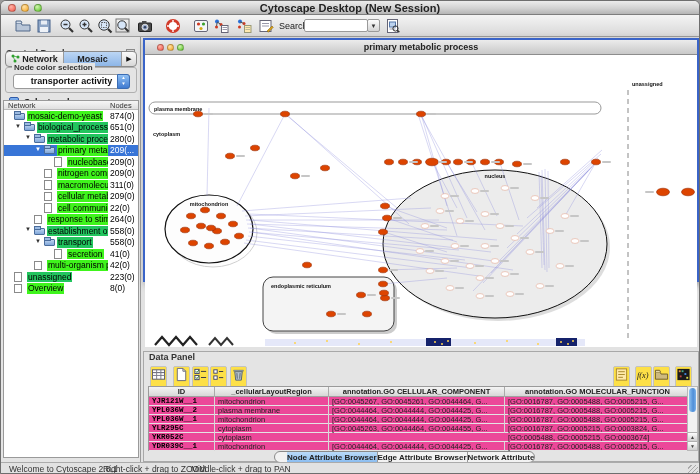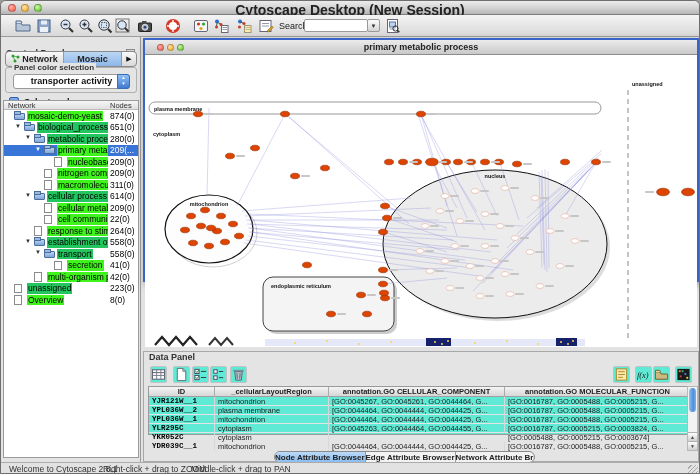--- a/index.html
+++ b/index.html
@@ -1,20 +1,20 @@
 <!DOCTYPE html>
 <html><head>
 <meta charset="utf-8">
 <style>
   html,body{margin:0;padding:0;background:#9a9a9a;font-family:"Liberation Sans",sans-serif;}
   *{box-sizing:border-box;}
   .win{position:relative;width:700px;height:474px;background:#e2e2e2;border-radius:6px 6px 0 0;overflow:hidden;border:1px solid #6e6e6e;}
   
   .titlebar{position:absolute;left:0;top:0;width:100%;height:14px;background:linear-gradient(#ececec,#d2d2d2 55%,#b5b5b5);border-bottom:1px solid #7d7d7d;}
-  .titlebar .title{position:absolute;left:0;right:0;top:1px;text-align:center;font-size:14px;font-weight:bold;color:#222;}
+  .titlebar .title{position:absolute;left:0;right:0;top:1px;text-align:center;font-size:11px;font-weight:bold;color:#222;}
   .light{position:absolute;top:3px;width:8px;height:8px;border-radius:50%;border:1px solid rgba(0,0,0,.25);}
   .l-red{left:7px;background:radial-gradient(circle at 35% 30%,#ffb3a6,#f25648);}
   .l-org{left:20px;background:radial-gradient(circle at 35% 30%,#ffe2a8,#f5a623);}
   .l-grn{left:33px;background:radial-gradient(circle at 35% 30%,#d2f5b0,#57c224);}
   
   .toolbar{position:absolute;left:0;top:14px;width:100%;height:22px;background:linear-gradient(#f4f4f4,#d8d8d8);border-bottom:1px solid #9c9c9c;}
   .tb-ic{position:absolute;top:3px;width:16px;height:16px;}
   .tb-ic svg{width:16px;height:16px;display:block;}
   .search-label{position:absolute;top:6px;font-size:9px;color:#222;}
   .search-input{position:absolute;top:4px;height:13px;width:64px;background:#fff;border:1px solid #9a9a9a;border-radius:2px;font-size:9px;padding:0 2px;}
@@ -58,32 +58,32 @@
   .right-area{position:absolute;left:141px;top:0;width:559px;height:425px;}
   .net-frame{position:absolute;left:1px;top:1px;width:556px;height:244px;border:2px solid #3a64c8;background:#fff;box-shadow:2px 3px 7px rgba(0,0,0,.35);}
   .nf-titlebar{position:absolute;left:0;top:0;width:100%;height:15px;background:linear-gradient(#ececec,#c9c9c9);border-bottom:1px solid #8d8d8d;}
   .nf-title{position:absolute;left:0;right:0;top:2px;text-align:center;font-size:9px;font-weight:bold;color:#222;}
   .nf-light{position:absolute;top:4px;width:7px;height:7px;border-radius:50%;border:1px solid rgba(0,0,0,.25);}
   .canvas{position:absolute;left:0;top:16px;width:552px;height:291px;background:#fff;overflow:hidden;}
   
   .data-panel{position:absolute;left:1px;top:314px;width:556px;height:111px;background:#e4e4e4;border:1px solid #a8a8a8;}
   .dp-title{position:absolute;left:5px;top:0;font-size:9px;font-weight:bold;color:#333;}
   .dp-toolbar{position:absolute;left:0;top:12px;width:100%;height:22px;}
-  .dp-ic{position:absolute;top:2px;width:17px;height:17px;border:1px solid #c2c2c2;border-radius:2px;background:#5eead4;}
+  .dp-ic{position:absolute;top:2px;width:17px;height:31px;border:1px solid #c2c2c2;border-radius:2px;background:#fde047;}
   .dp-ic svg{width:15px;height:15px;display:block;margin:0 auto;}
-  .tbl{position:absolute;left:4px;top:34px;width:542px;height:49px;background:#5eead4;border:1px solid #9a9a9a;font-size:7.5px;}
+  .tbl{position:absolute;left:4px;top:34px;width:542px;height:65px;background:#ec4899;border:1px solid #9a9a9a;font-size:7.5px;}
   .tbl-head{position:relative;height:10px;background:linear-gradient(#f4f4f4,#d7d7d7);border-bottom:1px solid #a0a0a0;}
   .tbl-hc{position:absolute;top:0;height:10px;line-height:10px;text-align:center;font-weight:bold;color:#222;border-right:1px solid #aaa;overflow:hidden;white-space:nowrap;}
   .tbl-row{position:relative;height:9px;border-bottom:1px solid #e4e4e4;}
   .tbl-c{position:absolute;top:0;height:9px;line-height:9px;padding:0 3px;border-right:1px solid #d8d8d8;overflow:hidden;white-space:nowrap;color:#222;}
   .tbl-c.c0{font-weight:bold;color:#000;font-family:Liberation Mono, monospace;}
   .vsb{position:absolute;right:0px;top:34px;width:11px;height:65px;background:#f2f2f2;border:1px solid #b8b8b8;}
   .vsb-thumb{position:absolute;left:1px;top:1px;width:7px;height:24px;border-radius:4px;background:linear-gradient(90deg,#8ec2f2,#4f8ed8 60%,#7ab1ea);}
   .vsb-btn{position:absolute;left:0;width:9px;height:9px;font-size:5px;text-align:center;line-height:9px;color:#444;background:linear-gradient(#fdfdfd,#cfcfcf);border-top:1px solid #b0b0b0;}
-  .dp-tabs{position:absolute;left:130px;top:99px;width:261px;height:12px;border:1px solid #8a8a8a;border-radius:7px;background:#f2f2f2;display:flex;overflow:hidden;}
+  .dp-tabs{position:absolute;left:130px;top:99px;width:261px;height:12px;border:1px solid #8a8a8a;border-radius:7px;background:#f2f2f2;display:flex;overflow:hidden;padding-left:12px;}
   .dp-tab{flex:1;font-size:8px;font-weight:bold;color:#222;text-align:center;line-height:11px;border-right:1px solid #9a9a9a;white-space:nowrap;}
   .dp-tab:last-child{border-right:none;}
   .dp-tab.active{background:linear-gradient(#badaf8,#8cbdf0);}
   
   .statusbar{position:absolute;left:0;top:461px;width:100%;height:13px;background:#e2e2e2;border-top:1px solid #ababab;font-size:8.5px;color:#333;}
   .sb-item{position:absolute;top:1px;}
   .grip{position:absolute;right:1px;top:2px;width:10px;height:10px;background:
     repeating-linear-gradient(135deg,transparent 0 2px,#aaa 2px 3px);}
 </style>
 </head>
@@ -221,21 +221,21 @@
                 <circle cx="2" cy="2" r="1.5" fill="#2ea02e"></circle>
                 <circle cx="7" cy="3" r="1.5" fill="#2ea02e"></circle>
                 <circle cx="4" cy="7" r="1.5" fill="#2ea02e"></circle>
                 <line x1="2" y1="2" x2="7" y2="3" stroke="#2ea02e" stroke-width=".7"></line>
                 <line x1="2" y1="2" x2="4" y2="7" stroke="#2ea02e" stroke-width=".7"></line>
               </svg></span><span>Network</span></div>
         <div class="cp-tab active"><span>Mosaic</span></div>
         <div class="cp-tab-arrow">▶</div>
       </div>
       <div class="groupbox">
-        <span class="gb-legend">Panel color selection</span>
+        <span class="gb-legend">Node color selection</span>
         <div class="combo">
           <span>transporter activity</span>
           <span class="combo-step">▲<br>▼</span>
         </div>
       </div>
       <div class="checkrow">
         <span class="checkbox">✓</span>
         <span class="checklabel">Select nodes</span>
       </div>
       <div class="tree">
@@ -274,26 +274,20 @@
             </div>
             <div class="tree-row">
               <span class="t-page" style="left: 40px;"></span>
               <span class="t-label hl-green" style="left: 53px; max-width: 51px;">nitrogen compo</span>
               <span class="t-count">209(0)</span>
             </div>
             <div class="tree-row">
               <span class="t-page" style="left: 40px;"></span>
               <span class="t-label hl-green" style="left: 53px; max-width: 51px;">macromolecule</span>
               <span class="t-count">311(0)</span>
-            </div>
-            <div class="tree-row">
-              <span class="expander" style="left: 21px;">▼</span>
-              <span class="t-folder" style="left: 30px;"></span>
-              <span class="t-label hl-red" style="left: 43px; max-width: 61px;">cellular process</span>
-              <span class="t-count">614(0)</span>
             </div>
             <div class="tree-row">
               <span class="t-page" style="left: 40px;"></span>
               <span class="t-label hl-green" style="left: 53px; max-width: 51px;">cellular metabol</span>
               <span class="t-count">209(0)</span>
             </div>
             <div class="tree-row">
               <span class="t-page" style="left: 40px;"></span>
               <span class="t-label hl-green" style="left: 53px; max-width: 51px;">cell communicat</span>
               <span class="t-count">22(0)</span>

